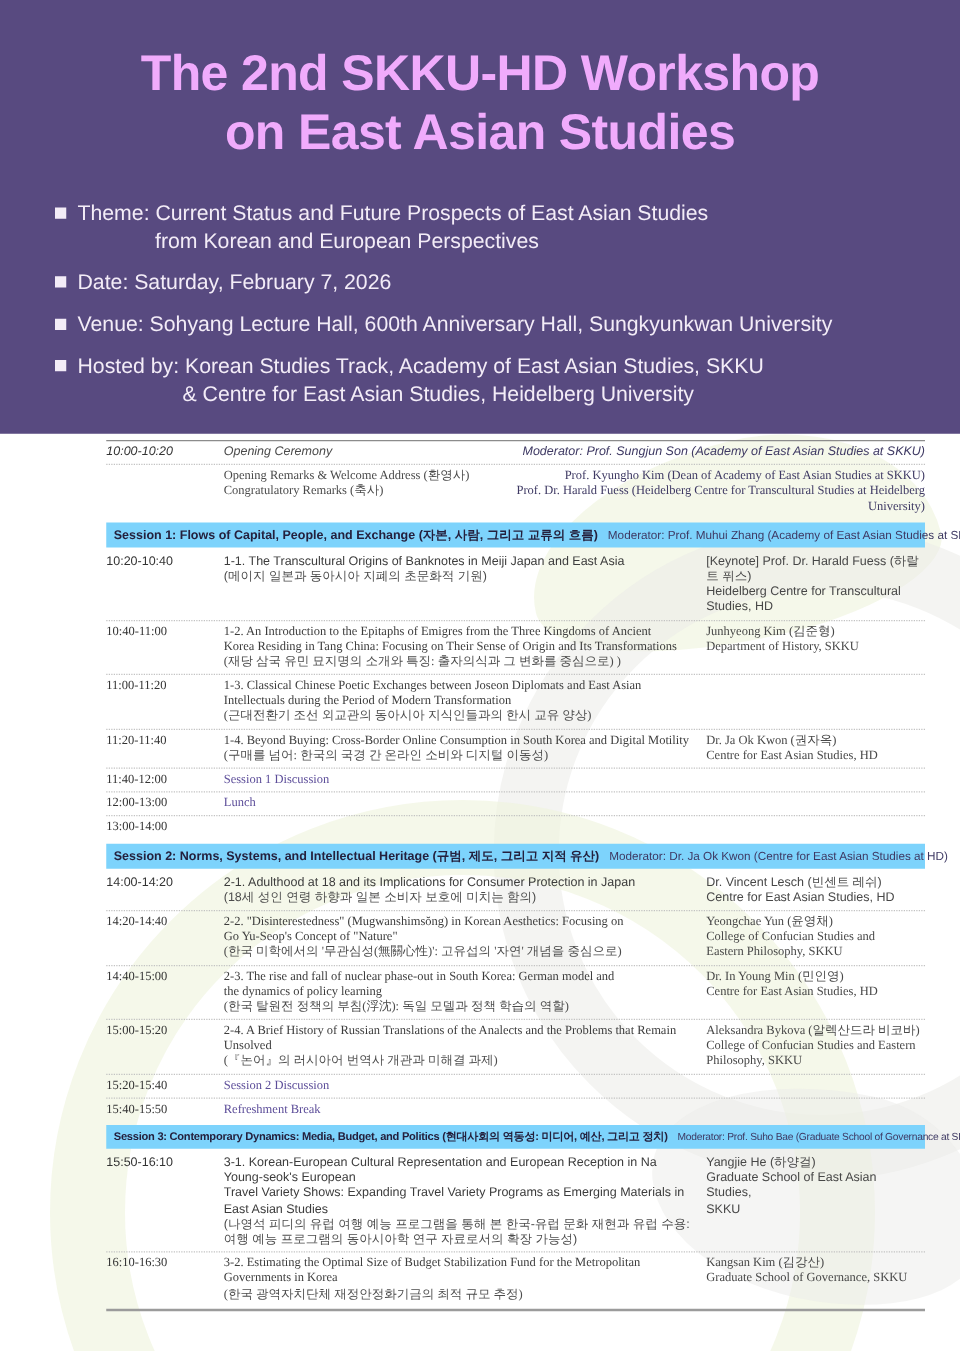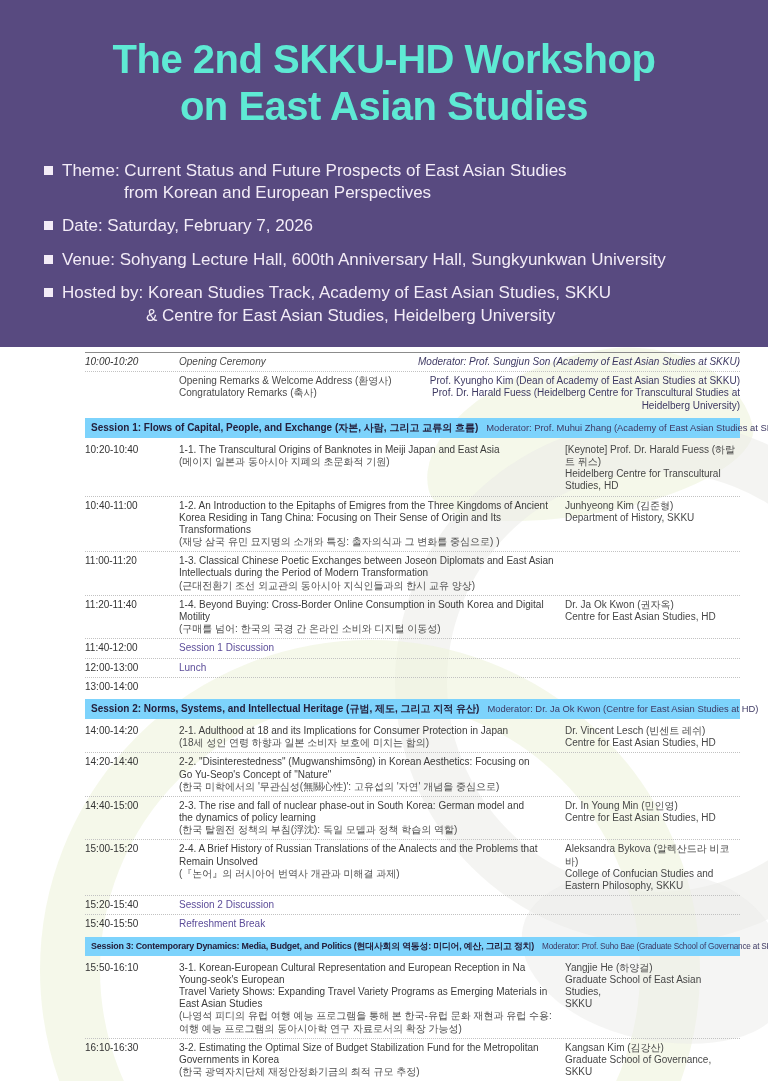--- a/index.html
+++ b/index.html
@@ -23,21 +23,21 @@
   
   .hero{
     position:relative;z-index:2;
     background:#584a80;
     height:347px;
     box-sizing:border-box;
     padding-top:36px;
   }
   .hero h1{
     margin:0;
-    color:#5eead4;
+    color:#f0abfc;
     text-align:center;
     font-size:40px;
     line-height:1.17;
     font-weight:bold;
     letter-spacing:-0.5px;
   }
   .bullets{
     margin:30px 0 0 44px;
     color:#f3ecf7;
     font-size:17px;
@@ -63,21 +63,21 @@
     border-bottom:2px solid #9b9b9b;
     padding-bottom:2px;
   }
   .row{
     display:grid;
     grid-template-columns:86px 1fr;
     column-gap:8px;
     padding:3px 0;
     line-height:1.22;
   }
-  .row.sep-dotted{border-top:1px dotted #c2c2c2;}
+  .row.sep-dotted{border-top:1px dotted #c2c2c2;font-family:Liberation Serif, serif;}
   .row.sep-solid{border-top:1px solid #8c8c8c;font-style:italic;}
   .paper{grid-template-columns:86px 378px 1fr;}
   .time{color:#333333;white-space:nowrap;}
   .evt-label{color:#5c4d99;}
   .multi-wrap{display:flex;}
   .multi-left{flex:0 0 auto;color:#4a4a4a;}
   .multi-right{flex:1 1 auto;text-align:right;color:#3e3963;}
   .t-en{color:#3c3c3c;}
   .t-ko{color:#4c4c4c;}
   .presenter{color:#474747;}
@@ -231,20 +231,25 @@
           <div>Centre for East Asian Studies, HD</div>
         </div>
       </div>
       <div class="row sep-dotted paper">
         <div class="time">14:20-14:40</div>
         <div>
           <div class="t-en">2-2. "Disinterestedness" (Mugwanshimsŏng) in Korean Aesthetics: Focusing on</div>
           <div class="t-en">Go Yu-Seop's Concept of "Nature"</div>
           <div class="t-ko">(한국 미학에서의 '무관심성(無關心性)': 고유섭의 '자연' 개념을 중심으로)</div>
         </div>
+        <div class="presenter">
+          <div>Yeongchae Yun (윤영채)</div>
+          <div>College of Confucian Studies and</div>
+          <div>Eastern Philosophy, SKKU</div>
+        </div>
       </div>
       <div class="row sep-dotted paper">
         <div class="time">14:40-15:00</div>
         <div>
           <div class="t-en">2-3. The rise and fall of nuclear phase-out in South Korea: German model and</div>
           <div class="t-en">the dynamics of policy learning</div>
           <div class="t-ko">(한국 탈원전 정책의 부침(浮沈): 독일 모델과 정책 학습의 역할)</div>
         </div>
         <div class="presenter">
           <div>Dr. In Young Min (민인영)</div>

